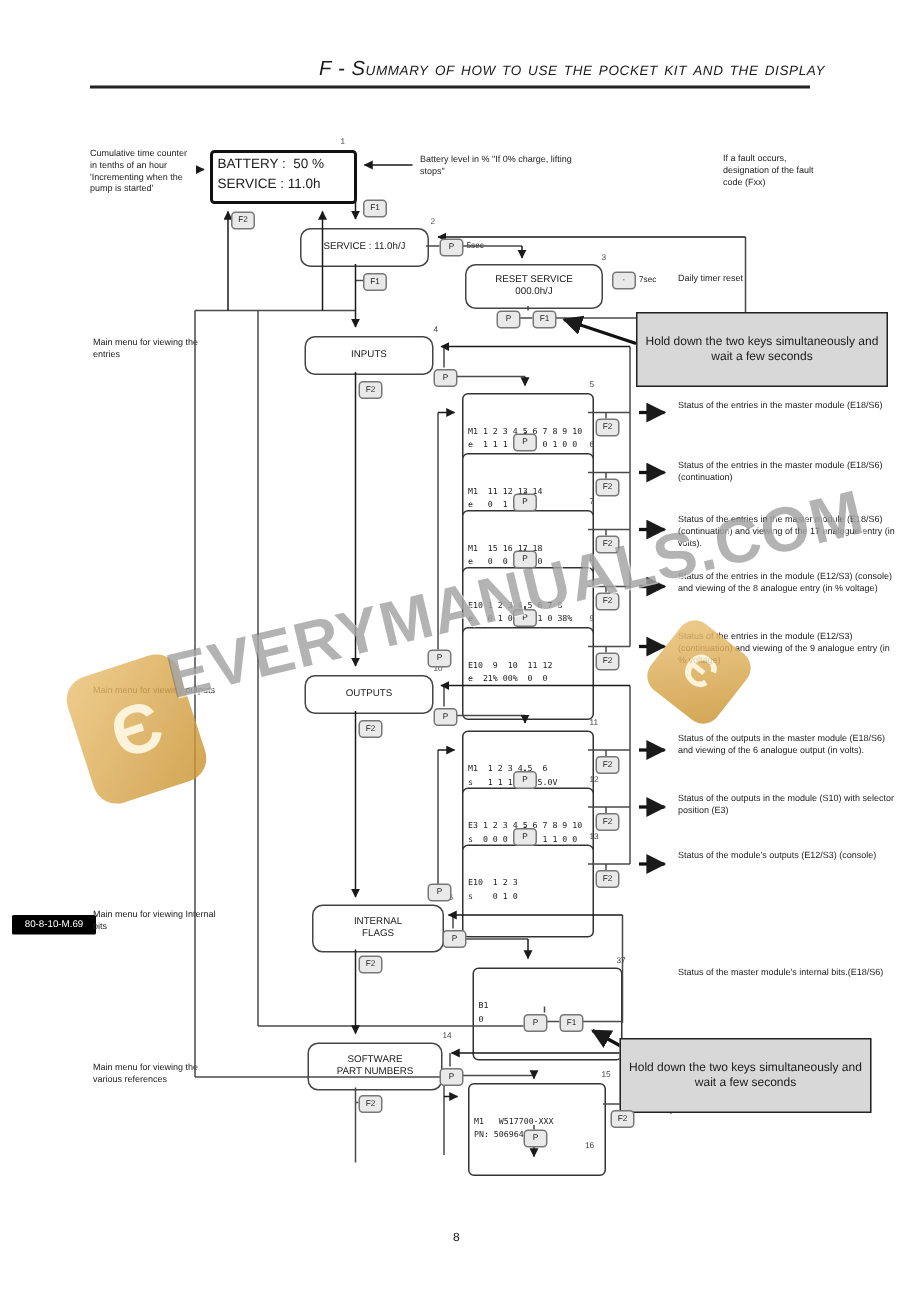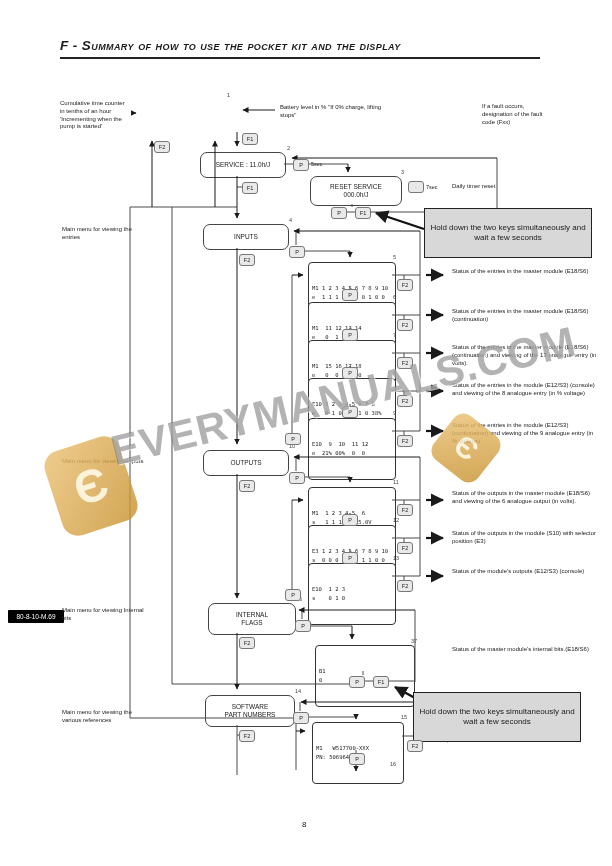--- a/index.html
+++ b/index.html
@@ -1,19 +1,19 @@
 <!DOCTYPE html>
 <html><head>
 <meta charset="utf-8">
 <style>
   html,body{margin:0;padding:0;background:#888;}
   #page{position:relative;width:612px;height:866px;background:#ffffff;margin:0 auto;
         font-family:"Liberation Sans",sans-serif;color:#1a1a1a;overflow:hidden;}
   .abs{position:absolute;}
-  .title{font-size:13.5px;font-weight:bold;font-style:italic;font-variant:small-caps;letter-spacing:.4px;}
+  .title{font-size:13.5px;font-weight:normal;font-style:italic;font-variant:small-caps;letter-spacing:.4px;text-align:right;}
   .rule{background:#222;}
   .screen{border:2px solid #111;border-radius:3px;background:#fff;padding:1px 3px;line-height:1.45;}
   .screen .l1,.screen .l2{font-size:9px;white-space:pre;}
   .fault .l1,.fault .l2{font-size:8px;}
   .menu{border:1px solid #444;border-radius:7px;background:#fff;display:flex;flex-direction:column;
         align-items:center;justify-content:center;text-align:center;font-size:6.5px;line-height:1.3;}
   .lcd{border:1px solid #333;border-radius:4px;background:#fff;padding:2px 3px;
        font-family:"DejaVu Sans Mono",monospace;font-size:5.5px;line-height:1.7;white-space:pre;}
   .key{width:14px;height:10px;border:1px solid #777;border-radius:3px;background:#e9e9e9;
        display:flex;align-items:center;justify-content:center;font-size:5.5px;color:#222;z-index:3;}
@@ -86,20 +86,24 @@
       <path d="M446 736 H459"></path>
       <path d="M424 229 L376 213"></path>
         <path d="M424 703 L395 687"></path>
     </g>
   </svg>
 
   <div class="abs title" style="left:60px;top:38px;width:490px;">F - Summary of how to use the pocket kit and the display</div>
   <div class="abs rule" style="left:60px;top:57px;width:480px;height:2px;"></div>
 
   <div class="abs note" style="left:60px;top:100px;width:70px;">Cumulative time counter in tenths of an hour 'Incrementing when the pump is started'</div>
+  <div class="abs screen" style="left:140px;top:100px;width:88px;height:30px;">
+    <div class="l1">BATTERY :  50 %</div>
+    <div class="l2">SERVICE : 11.0h</div>
+  </div>
   <div class="abs num" style="left:227px;top:92px;">1</div>
   <div class="abs note" style="left:280px;top:104px;width:110px;">Battery level in % "If 0% charge, lifting stops"</div>
 
   <div class="abs note" style="left:482px;top:103px;width:72px;">If a fault occurs, designation of the fault code (Fxx)</div>
 
   <div class="abs key" style="left:242px;top:133px;">F1</div>
   <div class="abs key" style="left:154px;top:141px;">F2</div>
 
   <div class="abs menu" style="left:200px;top:152px;width:84px;height:24px;">
     <span>SERVICE : 11.0h/J</span>

